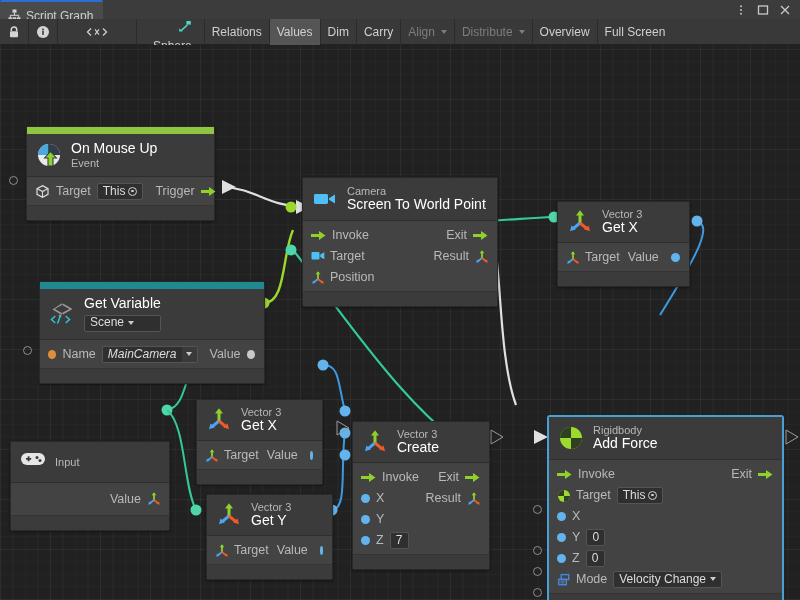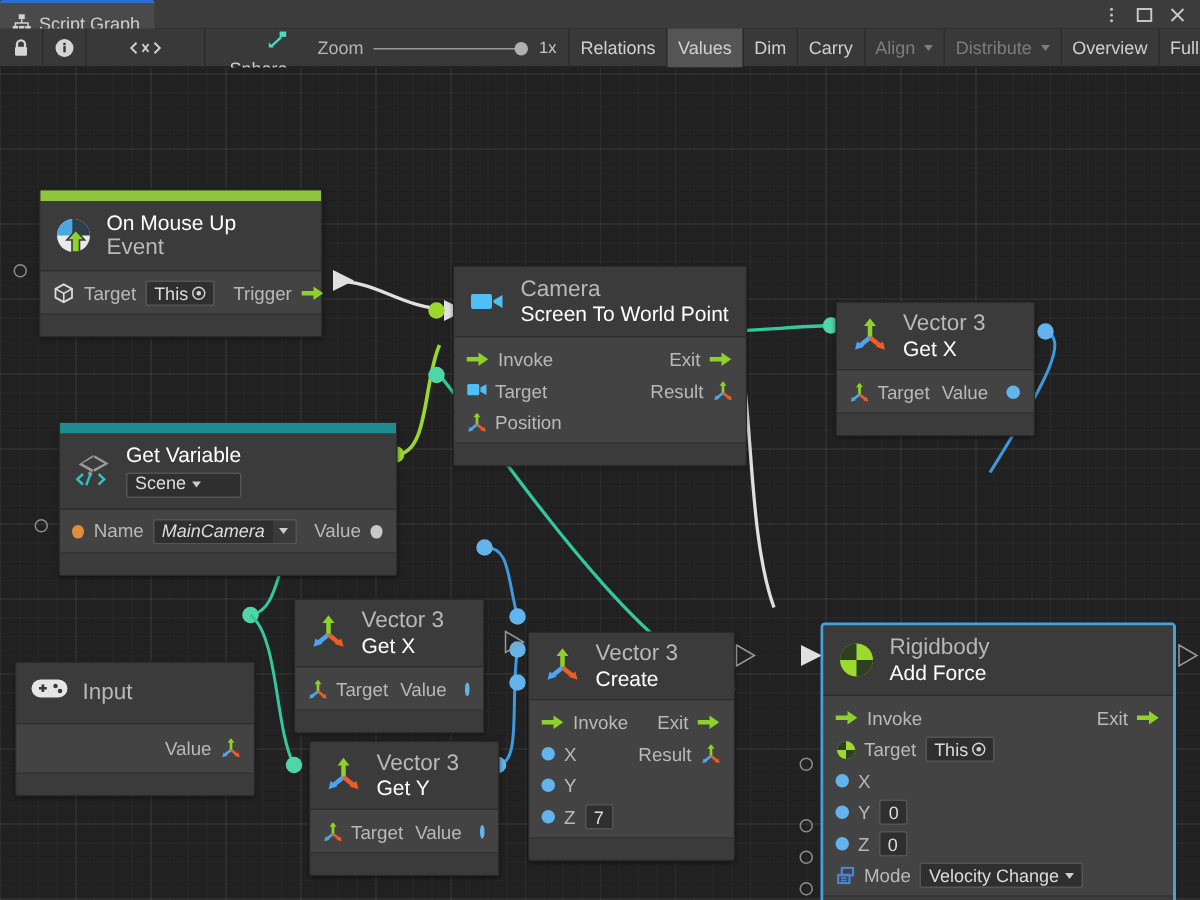--- a/index.html
+++ b/index.html
@@ -99,21 +99,21 @@
   }
   .node.sel { border:1px solid #4a9fd4; box-shadow:0 0 0 1px #4a9fd4; }
   .node-accent { height:7px; width:100%; }
   .node-head {
     display:flex; align-items:center; gap:9px;
     padding:7px 10px 7px 9px;
     background:#3b3b3b;
     border-bottom:1px solid #2e2e2e;
   }
   .node-head-txt { display:flex; flex-direction:column; line-height:1.12; }
-  .nh-sub { font-size:15px; color:#b8b8b8; }
+  .nh-sub { font-size:11px; color:#b8b8b8; }
   .nh-title { font-size:14px; color:#ffffff; }
   .node-body { background:#434343; padding:4px 0 3px; }
   .node-foot { background:#3b3b3b; height:15px; border-top:1px solid #343434; }
   .prow {
     display:flex; align-items:center; min-height:21px;
     padding:0 9px 0 8px; gap:6px;
   }
   .prow .spacer { flex:1 1 auto; }
   .plabel { color:#b9b9b9; font-size:12.5px; white-space:nowrap; }
 
@@ -219,28 +219,20 @@
     <div class="tb-obj">
       <span class="tb-ico">
         <svg viewBox="0 0 14 14" width="14" height="14">
           <rect x="8.4" y="2" width="4.4" height="3.6" fill="#4fd8c4"></rect>
           <path d="M9.5 5.8 L3.2 11.6" stroke="#4fd8c4" stroke-width="1.5" fill="none"></path>
           <path d="M1.2 9.2 L1.2 12.6 L4.6 12.6 Z" fill="#4fd8c4"></path>
         </svg>
       </span>
       <span class="tb-obj-name">Sphere</span>
     </div>
-    <div class="zoomwrap">
-      <span class="zoomlabel">Zoom</span>
-      <span class="slider">
-        <span class="slider-track"></span>
-        <span class="slider-knob"></span>
-      </span>
-      <span class="zoomval">1x</span>
-    </div>
     <div id="tb-buttons" style="display:flex;align-items:stretch;">
         <div class="tb-btn">
           <span>Relations</span>
         </div>
         <div class="tb-btn on">
           <span>Values</span>
         </div>
         <div class="tb-btn">
           <span>Dim</span>
         </div>

